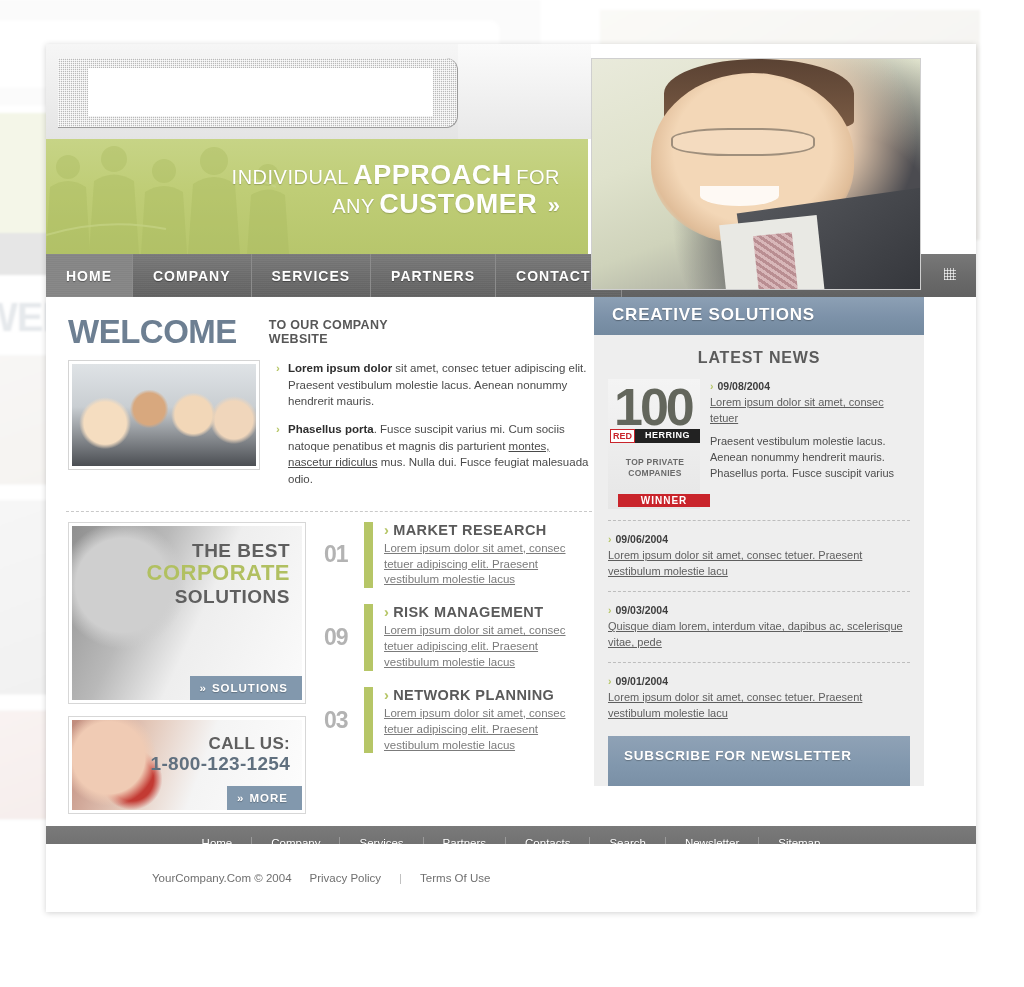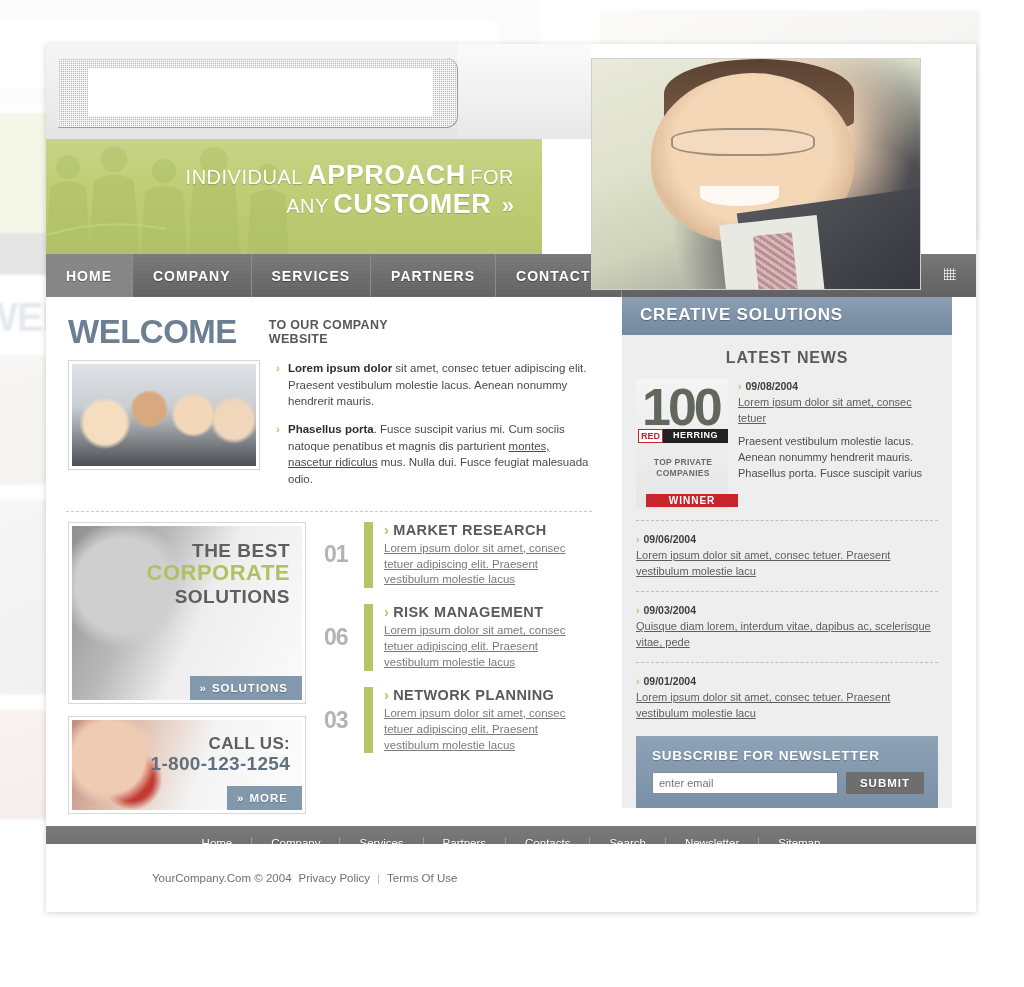--- a/index.html
+++ b/index.html
@@ -73,21 +73,21 @@
     position: absolute; left: 30px; top: 10px; width: 345px; height: 48px;
     background: #ffffff;
   }
   .logobar-right {
     position: absolute; left: 412px; top: 0; width: 133px; height: 95px;
     background: linear-gradient(180deg,#fbfbfb,#e8e8e8);
   }
 
   
   .greenband {
-    position: absolute; left: 0; top: 95px; width: 496px; height: 115px;
+    position: absolute; left: 0; top: 95px; width: 542px; height: 115px;
     background: linear-gradient(180deg,#c7d486 0%,#bfcd76 45%,#b7c66c 100%);
     overflow: hidden;
   }
   .greenband .silhouettes {
     position:absolute; left:0; top:0; width:300px; height:115px; opacity:.45;
   }
   .greenband .tagline {
     position: absolute; right: 28px; top: 22px;
     text-align: right; color: #ffffff; line-height: 1.08;
     text-shadow: 0 1px 1px rgba(120,130,70,.55);
@@ -163,21 +163,21 @@
     background-image:
       repeating-linear-gradient(0deg, rgba(255,255,255,.65) 0 1px, transparent 1px 3px),
       repeating-linear-gradient(90deg, rgba(255,255,255,.65) 0 1px, transparent 1px 3px);
     z-index: 14;
   }
 
   
   .content { position:absolute; left:0; top:253px; width:930px; height:560px; background:#ffffff; }
 
   .leftcol { position:absolute; left:18px; top:8px; width:530px; }
-  .rightcol { position:absolute; left:548px; top:-4px; width:330px;margin-left:28px; }
+  .rightcol { position:absolute; left:548px; top:-4px; width:330px; }
 
   
   .welcome-row { display:flex; align-items:flex-start; gap:32px; padding: 10px 0 4px 4px; }
   .welcome-big {
     font-size:33px; font-weight:bold; color:#6d7f92; letter-spacing:-0.5px; line-height:1;
   }
   .welcome-sub {
     font-size:12.5px; font-weight:bold; color:#575757; line-height:1.15;
     letter-spacing:.3px; padding-top:3px; text-transform:uppercase;
   }
@@ -319,21 +319,21 @@
     display:flex; align-items:center; justify-content:center; gap:0;
   }
   .footer-nav a {
     color:#ffffff; font-size:11.5px; text-decoration:underline; padding:0 19px;
     border-right:1px solid #9a9a9a; cursor:pointer;
     text-shadow:0 1px 1px rgba(0,0,0,.3);
   }
   .footer-nav a:last-child { border-right:0; }
   .copyright {
     position:absolute; left:0; bottom:0; width:930px; height:68px;
-    display:flex; align-items:center; padding-left:106px; gap:7px;
+    display:flex; align-items:center; padding-left:106px; gap:18px;
     font-size:11.5px; color:#6f6f6f; background:#ffffff;
   }
   .copyright .divider { color:#bdbdbd; }
   .copyright span { cursor:default; }
 </style>
 </head>
 <body>
 
 <div class="bg-ghost" aria-hidden="true">
   <div class="g-white"></div>
@@ -476,21 +476,21 @@
             <div class="svc-bar"></div>
             <div class="svc-body">
               <div class="svc-title">
                 <span class="arr">›</span><span>MARKET RESEARCH</span>
               </div>
               <div class="svc-desc">Lorem ipsum dolor sit amet, consec tetuer adipiscing elit. Praesent vestibulum molestie lacus</div>
             </div>
           </div>
 
           <div class="svc">
-            <div class="svc-num">06</div>
+            <div class="svc-num">09</div>
             <div class="svc-bar"></div>
             <div class="svc-body">
               <div class="svc-title">
                 <span class="arr">›</span><span>RISK MANAGEMENT</span>
               </div>
               <div class="svc-desc">Lorem ipsum dolor sit amet, consec tetuer adipiscing elit. Praesent vestibulum molestie lacus</div>
             </div>
           </div>
 
           <div class="svc">
@@ -556,24 +556,20 @@
         <hr class="news-sep">
         <div class="news-item">
           <div class="news-date">
             <span class="arr">›</span><span>09/01/2004</span>
           </div>
           <span class="news-link">Lorem ipsum dolor sit amet, consec tetuer. Praesent vestibulum molestie lacu</span>
         </div>
 
         <div class="subscribe">
           <div class="sub-title">SUBSCRIBE FOR NEWSLETTER</div>
-          <div class="sub-row">
-            <input class="sub-input" type="text" placeholder="enter email" style="">
-            <button class="sub-btn">SUBMIT</button>
-          </div>
         </div>
       </div>
     </div>
   </div>
 
   <div class="footer-nav">
     <a>Home</a>
     <a>Company</a>
     <a>Services</a>
     <a>Partners</a>

